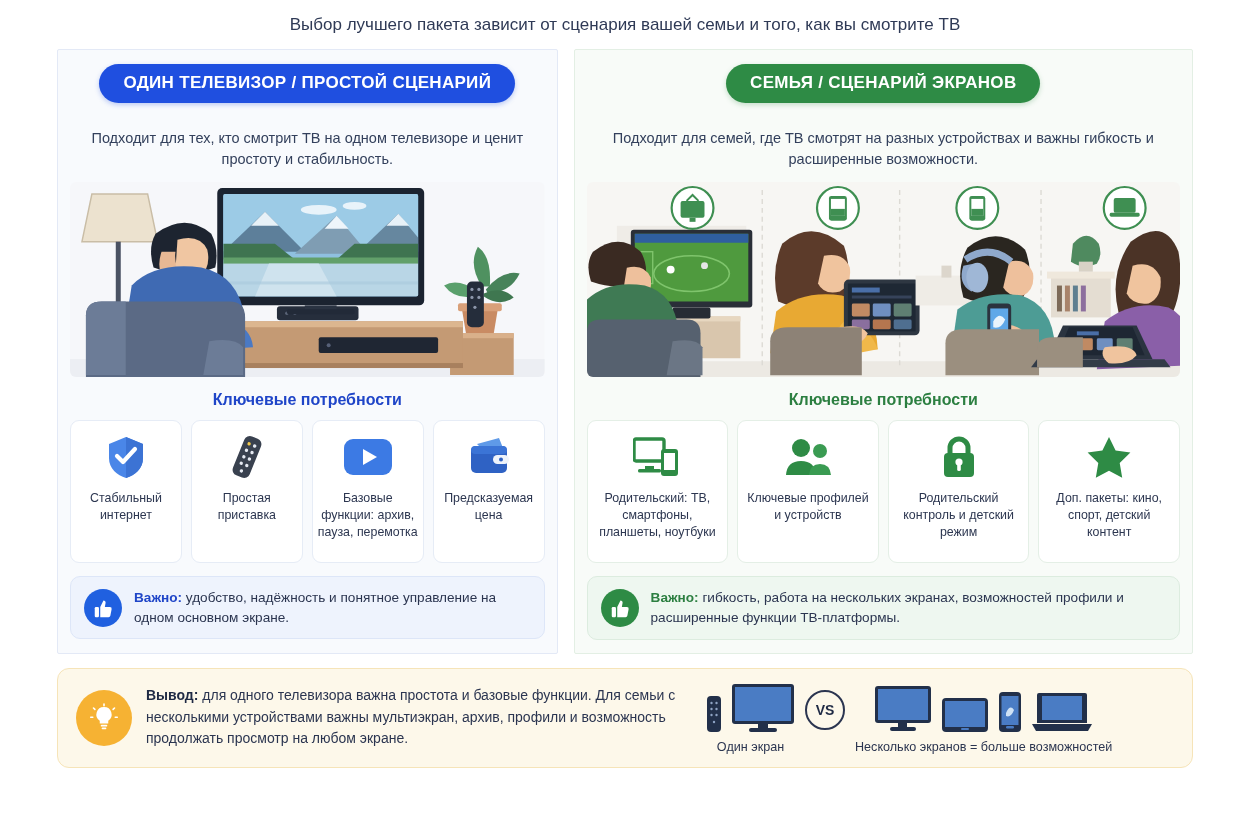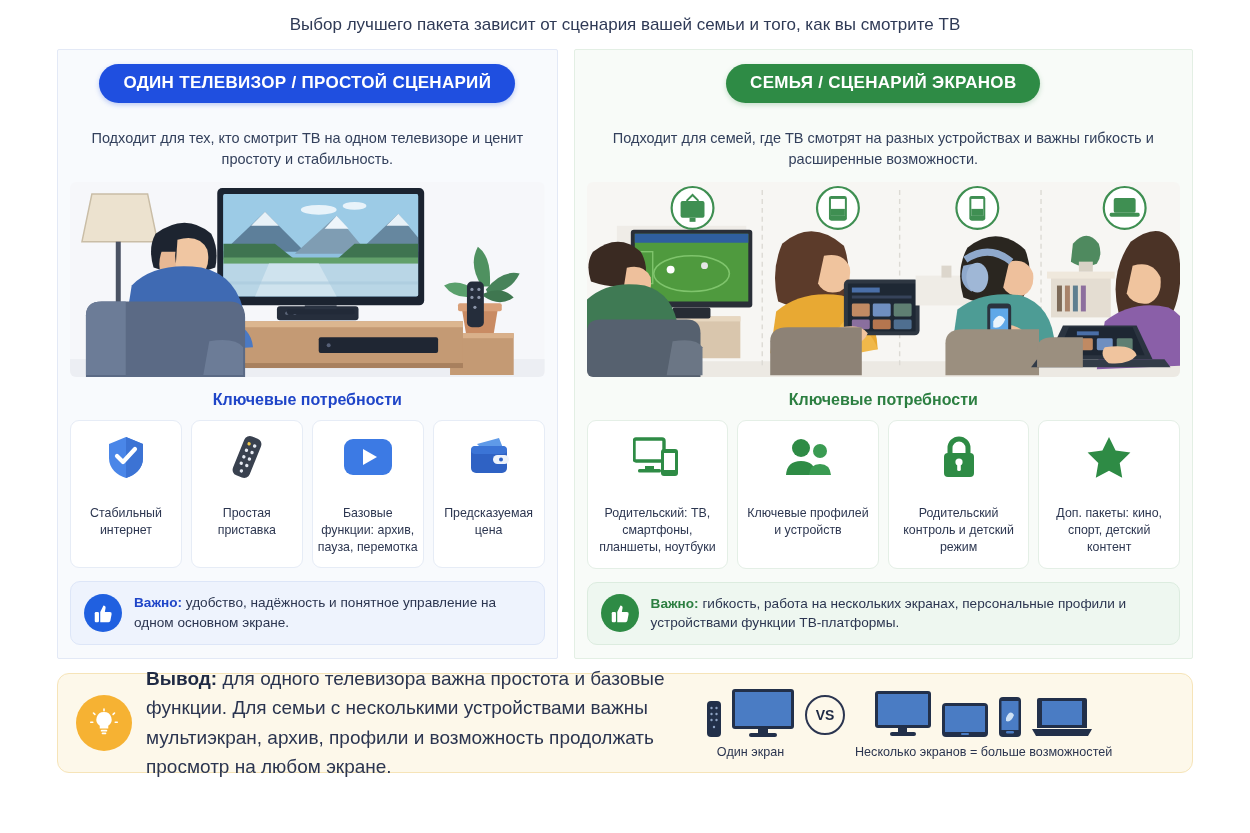--- a/index.html
+++ b/index.html
@@ -66,21 +66,21 @@
   .cards { display: flex; gap: 9px; }
   .card {
     flex: 1; background: #ffffff; border: 1px solid #e6ecf6;
     border-radius: 9px; padding: 12px 5px 11px 5px;
     display: flex; flex-direction: column; align-items: center;
     min-height: 143px;
   }
   .panel.right .card { border-color: #e4efe6; }
   .card-ico { height: 48px; display: flex; align-items: center; justify-content: center; }
   .card-label {
-    margin-top: 24px; text-align: center; font-size: 12.4px;
+    margin-top: 9px; text-align: center; font-size: 12.4px;
     color: #2c3650; line-height: 1.38;
   }
 
   
   .note {
     margin-top: 13px; border-radius: 10px; padding: 11px 13px;
     display: flex; align-items: center; gap: 12px;
   }
   .note.blue  { background: #eef3fd; border: 1px solid #dde6f8; }
   .note.green { background: #eef7f0; border: 1px solid #dcecdf; }
@@ -100,21 +100,21 @@
     margin: 14px 57px 0 57px; height: 100px;
     background: #fdf8ea; border: 1px solid #f6e4b8;
     border-radius: 12px; display: flex; align-items: center;
     padding: 0 18px; gap: 14px;
   }
   .bulb {
     width: 56px; height: 56px; border-radius: 50%;
     background: #f6b233; flex: 0 0 56px;
     display: flex; align-items: center; justify-content: center;
   }
-  .concl-text { font-size: 19px; line-height: 1.55; color: #2b3550; flex: 0 0 auto; width: 540px; }
+  .concl-text { font-size: 14px; line-height: 1.55; color: #2b3550; flex: 0 0 auto; width: 540px; }
   .concl-text .lead { font-weight: bold; color: #1f2a44; }
 
   .vs-area { display: flex; align-items: center; gap: 10px; margin-left: 6px; }
   .vs-group { display: flex; flex-direction: column; align-items: center; gap: 7px; }
   .vs-devices { display: flex; align-items: flex-end; gap: 9px; height: 52px; }
   .vs-caption { font-size: 12.6px; color: #2b3550; white-space: nowrap; }
   .vs-circle {
     width: 40px; height: 40px; border-radius: 50%;
     border: 2px solid #2b3550; display: flex; align-items: center; justify-content: center;
     font-weight: bold; font-size: 14px; color: #1f2a44; margin-bottom: 16px;
@@ -450,21 +450,21 @@
         </div>
       </div>
 
       <div class="note green">
         <div class="note-ico">
           <svg width="22" height="22" viewBox="0 0 24 24">
               <path d="M9 22h9a2 2 0 0 0 2-1.6l1.4-7A2 2 0 0 0 19.4 11H14l.8-4.4A2.3 2.3 0 0 0 12.5 3.8L9 11Z" fill="#fff"></path>
               <rect x="3" y="11" width="4.6" height="11" rx="1.3" fill="#fff"></rect>
             </svg>
         </div>
-        <div class="note-text"><span class="lead">Важно:</span><span> гибкость, работа на нескольких экранах, персональные профили и устройствами функции ТВ-платформы.</span></div>
+        <div class="note-text"><span class="lead">Важно:</span><span> гибкость, работа на нескольких экранах, возможностей профили и расширенные функции ТВ-платформы.</span></div>
       </div>
     </div>
   </div>
 
   <div class="conclusion">
     <div class="bulb">
       <svg width="30" height="30" viewBox="0 0 24 24">
         <path d="M12 3.2a6 6 0 0 0-3.4 11v2.2h6.8v-2.2A6 6 0 0 0 12 3.2Z" fill="#fff"></path>
         <rect x="9.4" y="17.3" width="5.2" height="1.5" rx=".7" fill="#fff"></rect>
         <rect x="10.1" y="19.5" width="3.8" height="1.4" rx=".7" fill="#fff"></rect>

